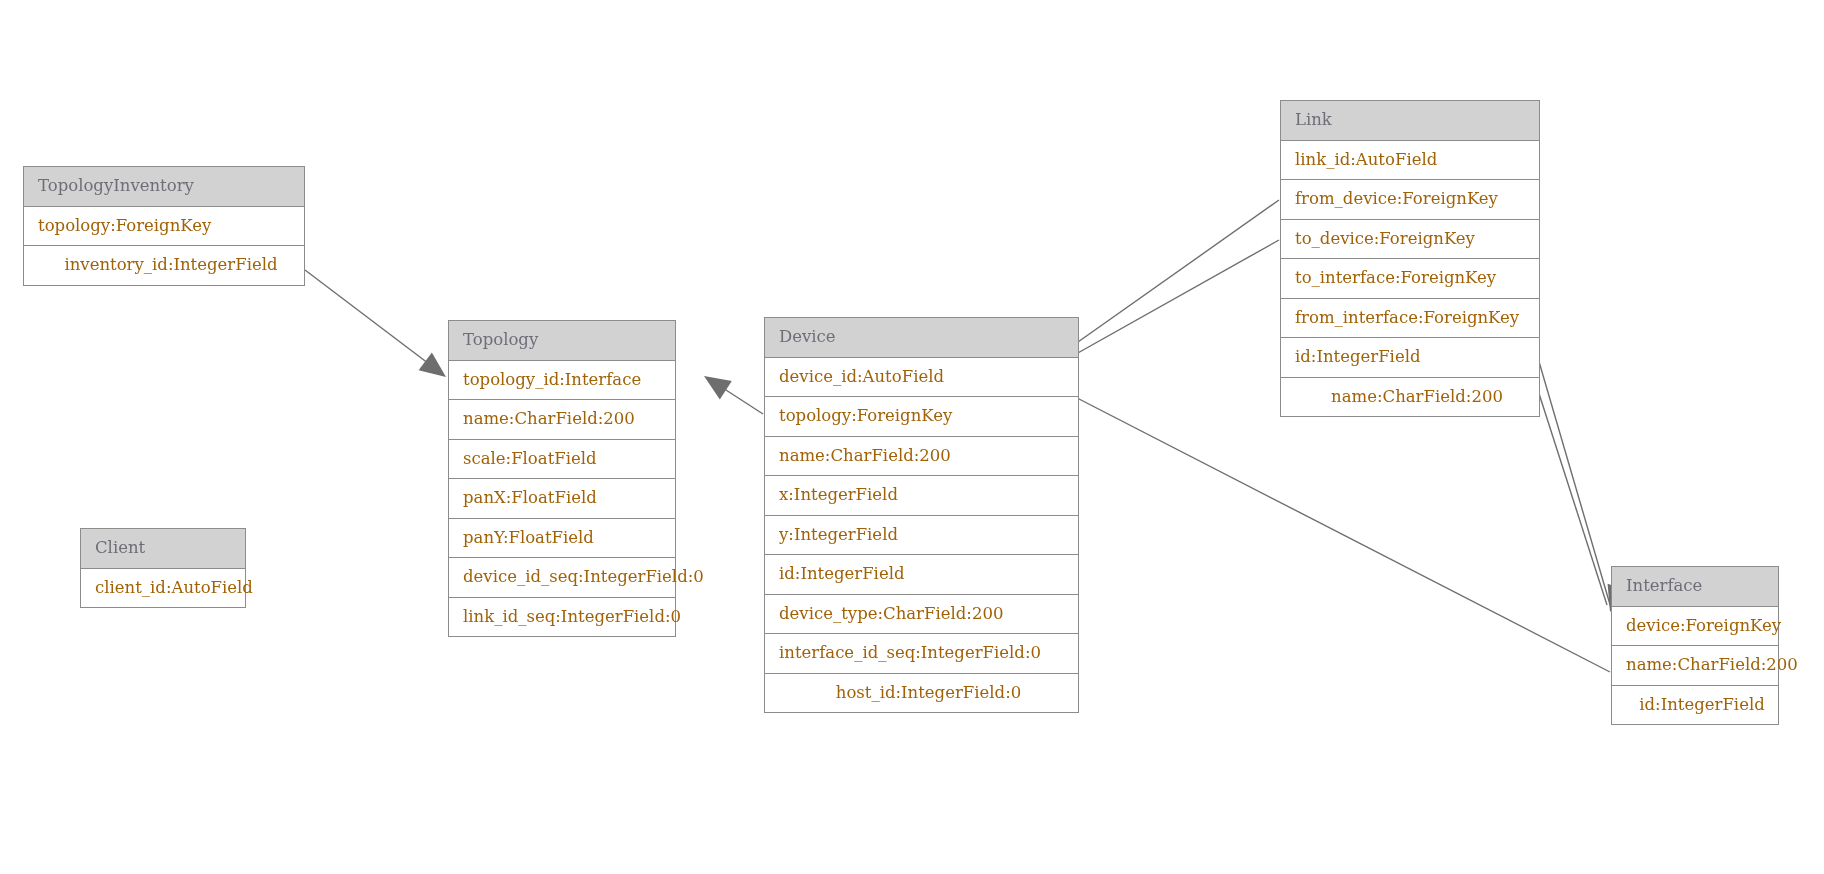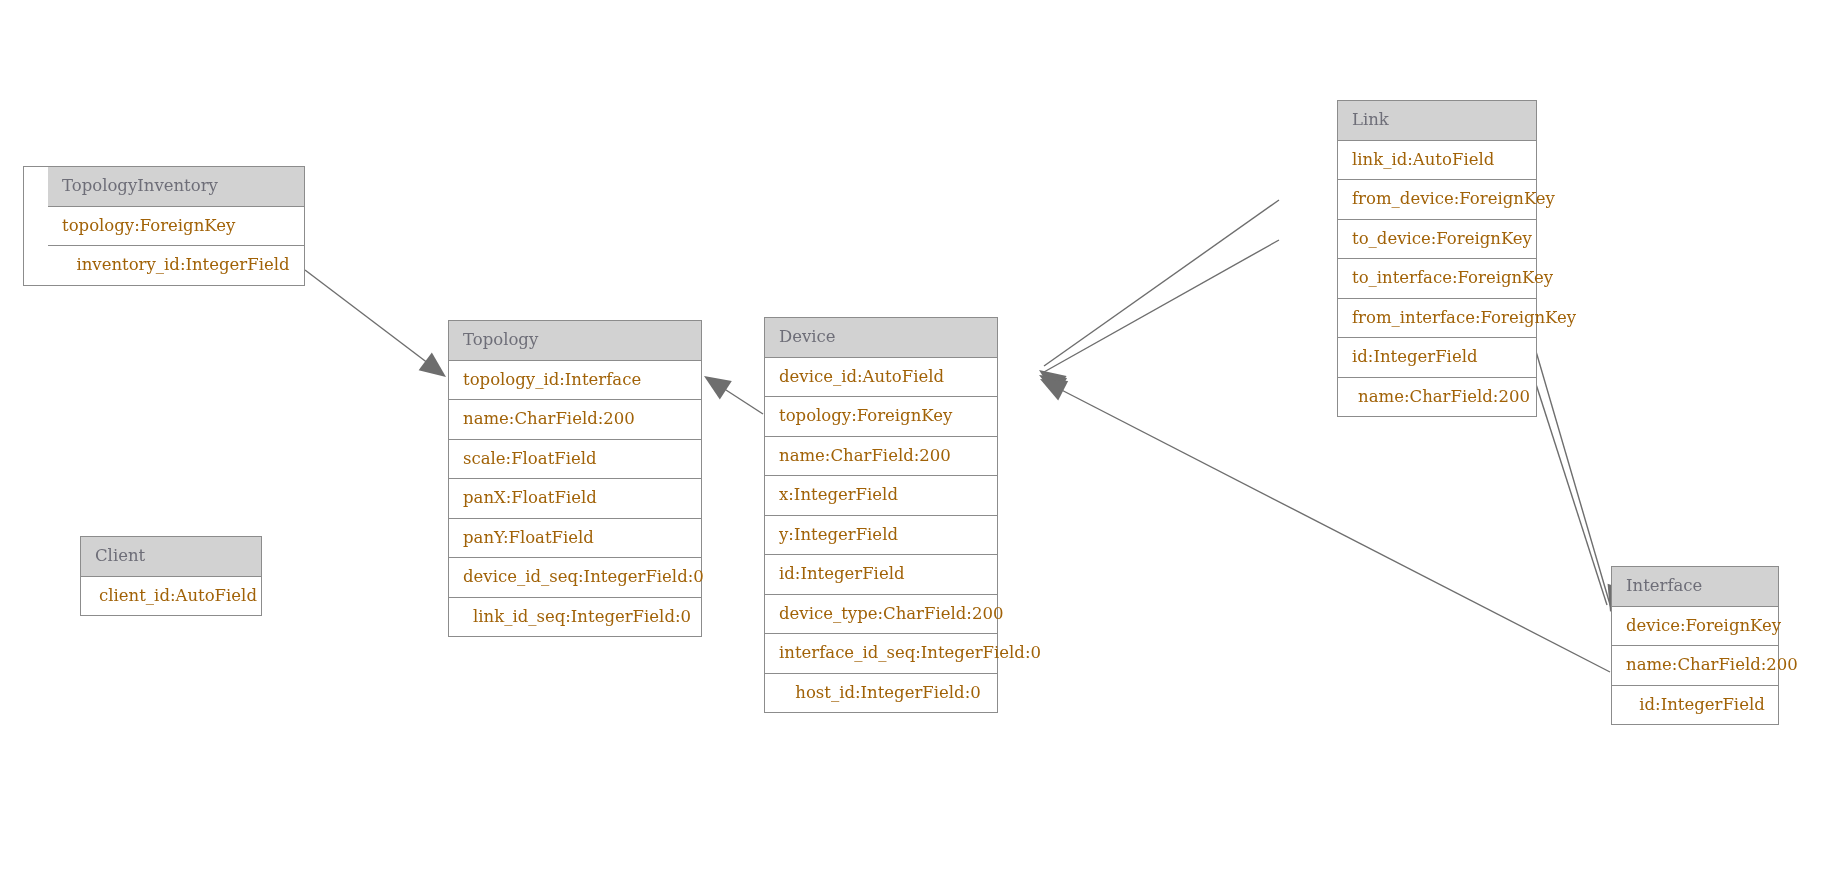--- a/index.html
+++ b/index.html
@@ -83,52 +83,52 @@
       </g>
       <g>
         <polyline points="1516,322 1607,605" fill="none" stroke="#6e6e6e" stroke-width="1.4"></polyline>
         <polygon points="0,0 -26,-11 -26,11" fill="#6e6e6e" transform="translate(1610,612) rotate(108)"></polygon>
       </g>
       <g>
         <polyline points="1610,672 1046,382" fill="none" stroke="#6e6e6e" stroke-width="1.4"></polyline>
         <polygon points="0,0 -26,-11 -26,11" fill="#6e6e6e" transform="translate(1040,379) rotate(207)"></polygon>
       </g>
     </svg>
-<div class="entity" style="left: 23px; top: 166px; width: 282px; padding-left: 24px;">
+<div class="entity" style="left: 23px; top: 166px; width: 282px;">
       <div class="entity-header">TopologyInventory</div>
       <div class="entity-field">topology:ForeignKey</div>
       <div class="entity-field">inventory_id:IntegerField</div>
     </div>
-    <div class="entity" style="left: 448px; top: 320px; width: 254px;">
+    <div class="entity" style="left: 448px; top: 320px; width: 228px;">
       <div class="entity-header">Topology</div>
       <div class="entity-field">topology_id:Interface</div>
       <div class="entity-field">name:CharField:200</div>
       <div class="entity-field">scale:FloatField</div>
       <div class="entity-field">panX:FloatField</div>
       <div class="entity-field">panY:FloatField</div>
       <div class="entity-field">device_id_seq:IntegerField:0</div>
       <div class="entity-field">link_id_seq:IntegerField:0</div>
     </div>
-    <div class="entity" style="left: 80px; top: 528px; width: 182px; margin-top: 8px;">
+    <div class="entity" style="left: 80px; top: 528px; width: 166px;">
       <div class="entity-header">Client</div>
       <div class="entity-field">client_id:AutoField</div>
     </div>
-    <div class="entity" style="left: 764px; top: 317px; width: 234px;">
+    <div class="entity" style="left: 764px; top: 317px; width: 315px;">
       <div class="entity-header">Device</div>
       <div class="entity-field">device_id:AutoField</div>
       <div class="entity-field">topology:ForeignKey</div>
       <div class="entity-field">name:CharField:200</div>
       <div class="entity-field">x:IntegerField</div>
       <div class="entity-field">y:IntegerField</div>
       <div class="entity-field">id:IntegerField</div>
       <div class="entity-field">device_type:CharField:200</div>
       <div class="entity-field">interface_id_seq:IntegerField:0</div>
       <div class="entity-field">host_id:IntegerField:0</div>
     </div>
-    <div class="entity" style="left: 1337px; top: 100px; width: 200px;">
+    <div class="entity" style="left: 1280px; top: 100px; width: 260px;">
       <div class="entity-header">Link</div>
       <div class="entity-field">link_id:AutoField</div>
       <div class="entity-field">from_device:ForeignKey</div>
       <div class="entity-field">to_device:ForeignKey</div>
       <div class="entity-field">to_interface:ForeignKey</div>
       <div class="entity-field">from_interface:ForeignKey</div>
       <div class="entity-field">id:IntegerField</div>
       <div class="entity-field">name:CharField:200</div>
     </div>
     <div class="entity" style="left: 1611px; top: 566px; width: 168px;">

